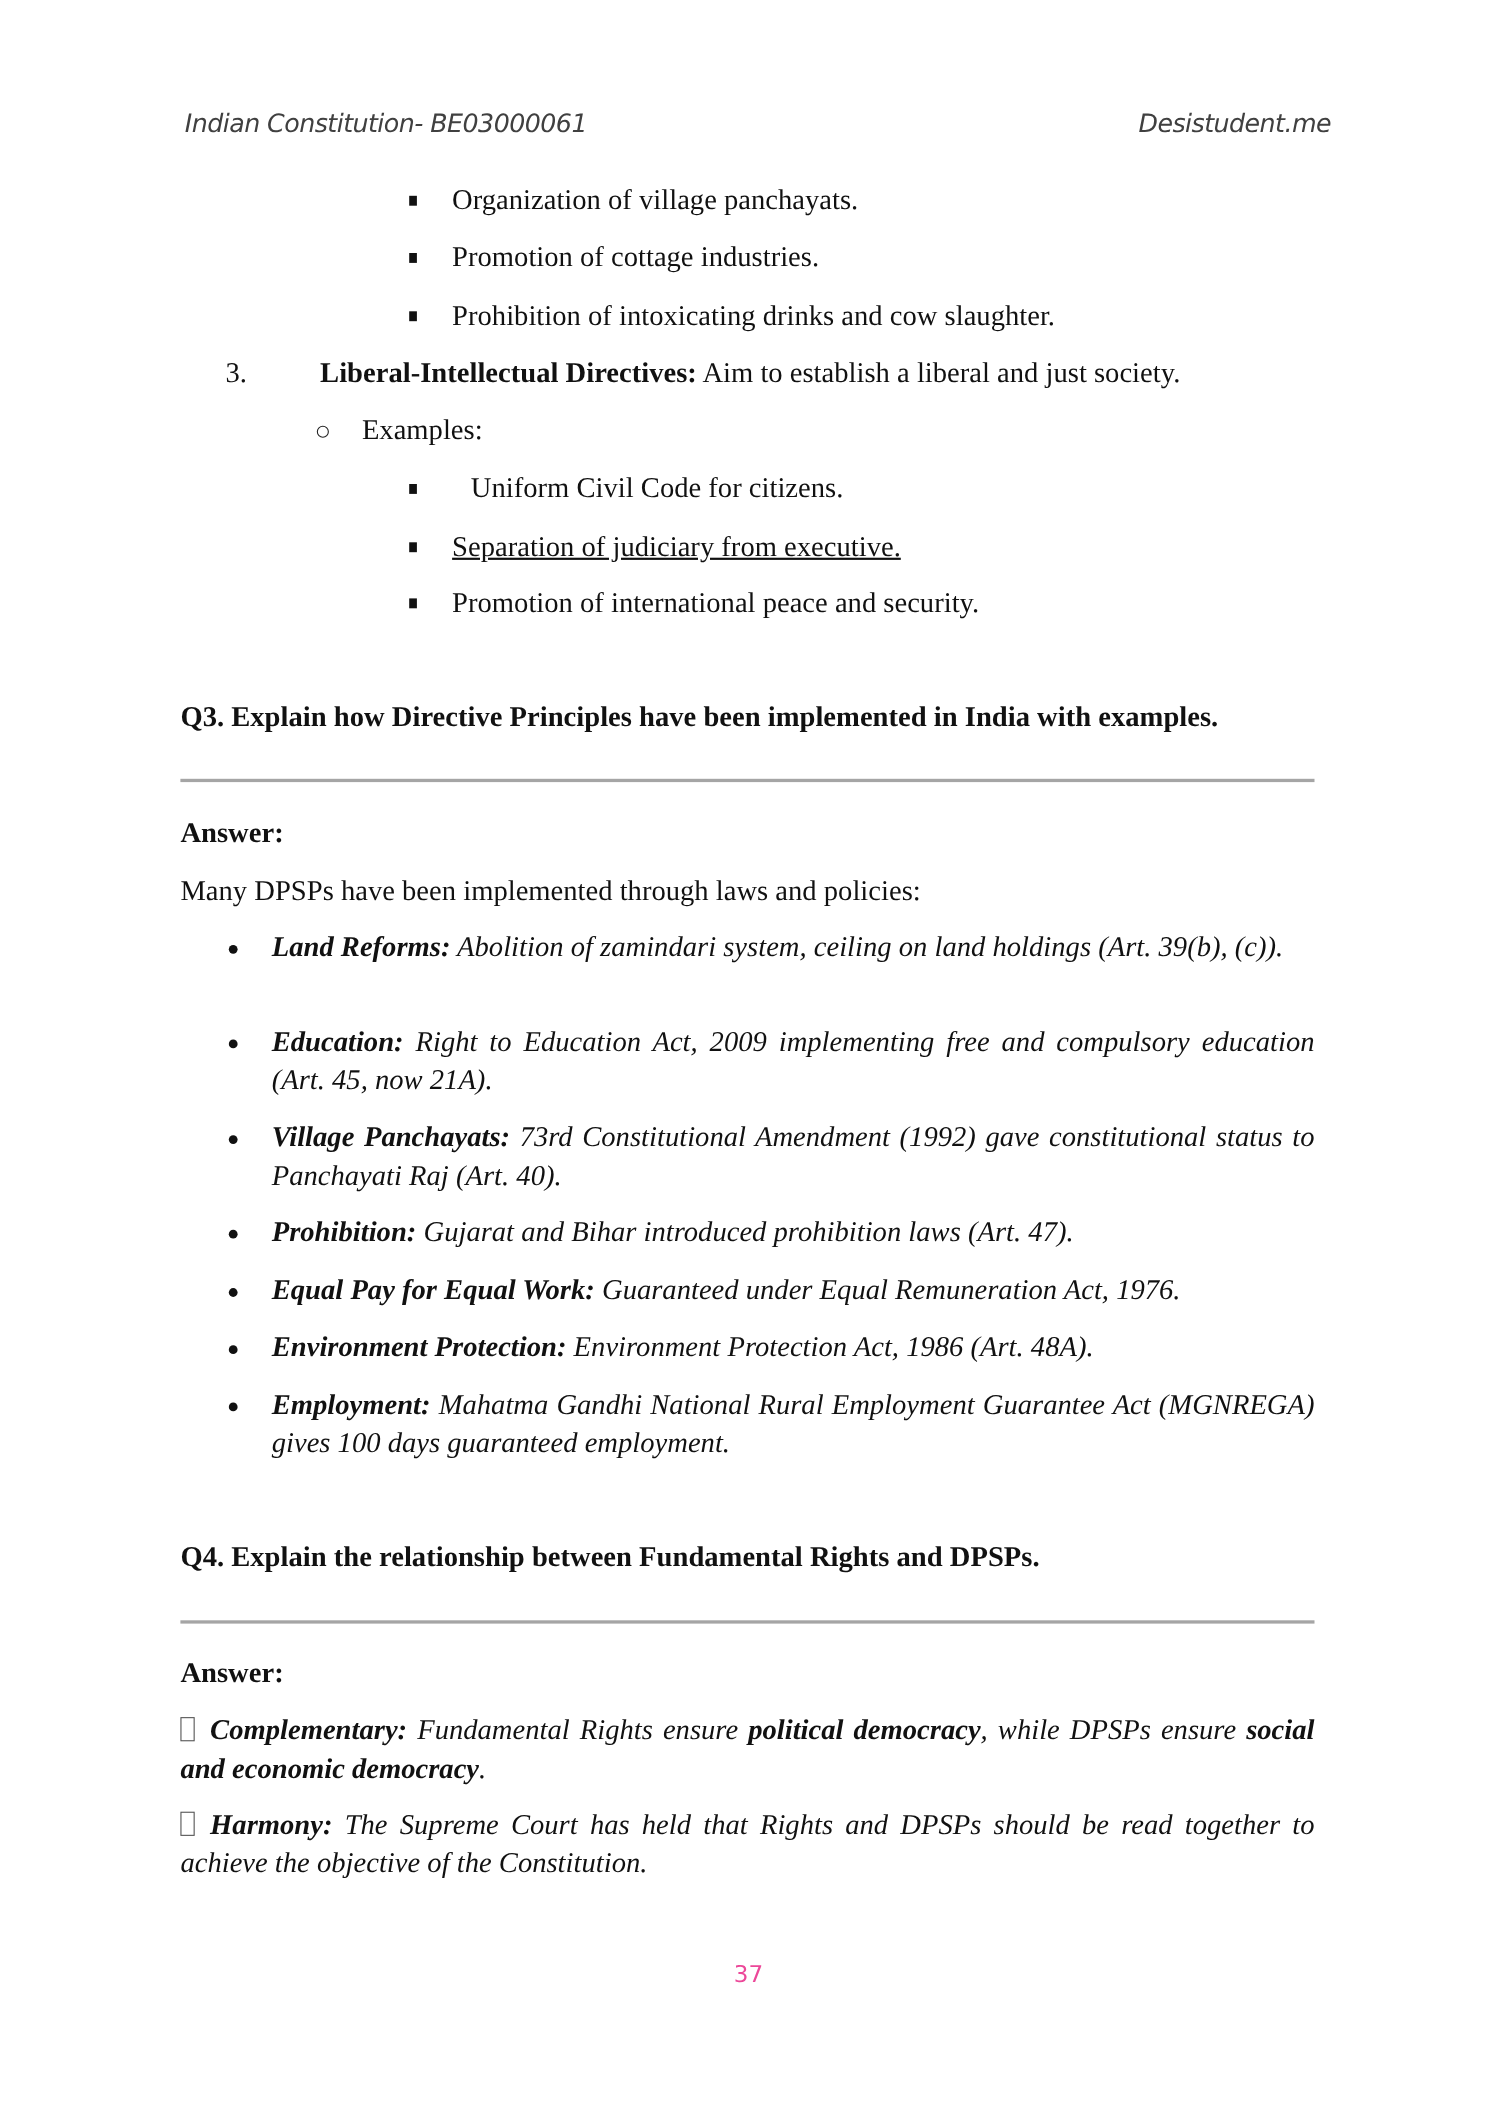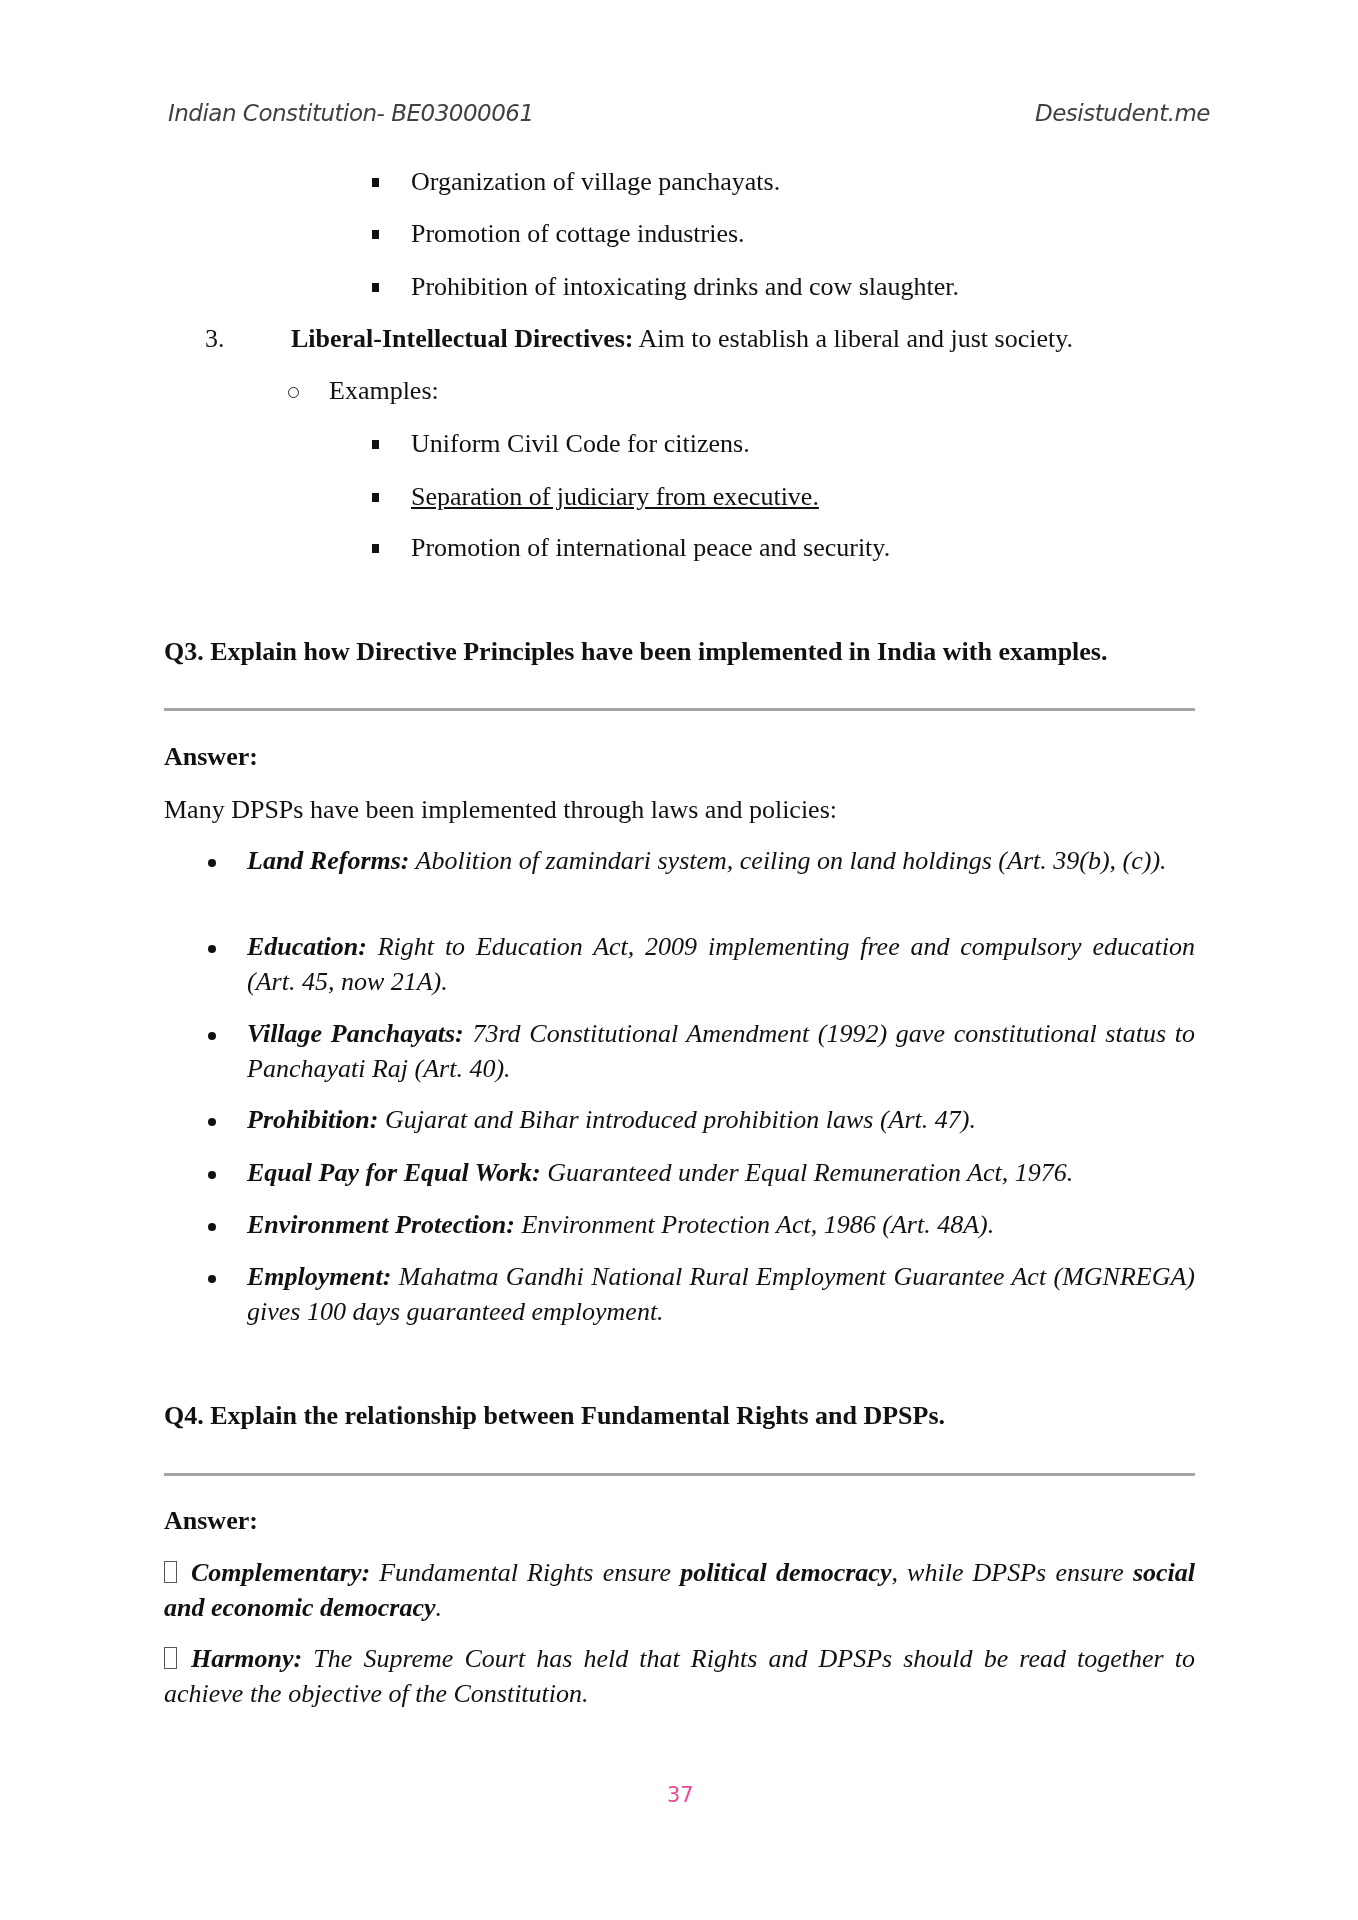--- a/index.html
+++ b/index.html
@@ -32,21 +32,21 @@
 </div>
 
 <div class="serif">
   <div class="line" style="left:205px; top:324px;">3.</div>
   <div class="line" style="left:247px; top:324px;margin-left:44px;">
     <span class="b">Liberal-Intellectual Directives:</span><span> Aim to establish a liberal and just society.</span>
   </div>
   <span class="circ" style="left:288px; top:387px;"></span>
   <div class="line" style="left:329px; top:376px;">Examples:</div>
   <span class="sq" style="left:372px; top:440px;"></span>
-  <div class="line" style="left:411px; top:429px;">Uniform Civil Code for citizens.</div>
+  <div class="line" style="left:428px; top:429px;">Uniform Civil Code for citizens.</div>
   <span class="sq" style="left:372px; top:493px;"></span>
   <div class="line" style="left:411px; top:482px;text-decoration:underline;">Separation of judiciary from executive.</div>
   <span class="sq" style="left:372px; top:544px;"></span>
   <div class="line" style="left:411px; top:533px;">Promotion of international peace and security.</div>
 </div>
 
 <div class="serif">
   <div class="line b" style="left:164px; top:637px;">Q3. Explain how Directive Principles have been implemented in India with examples.</div>
   <div class="rule" style="top:708px;"></div>
   <div class="line b" style="left:164px; top:742px;">Answer:</div>

